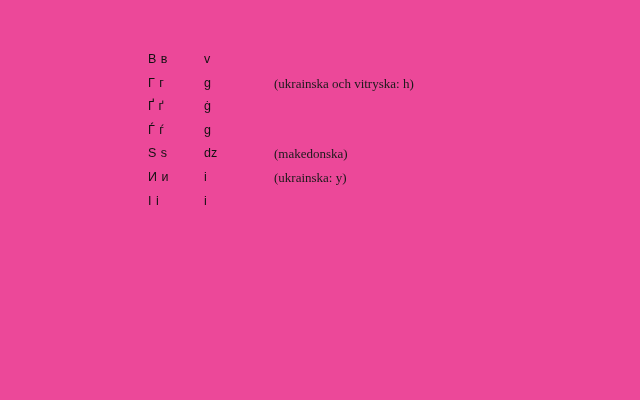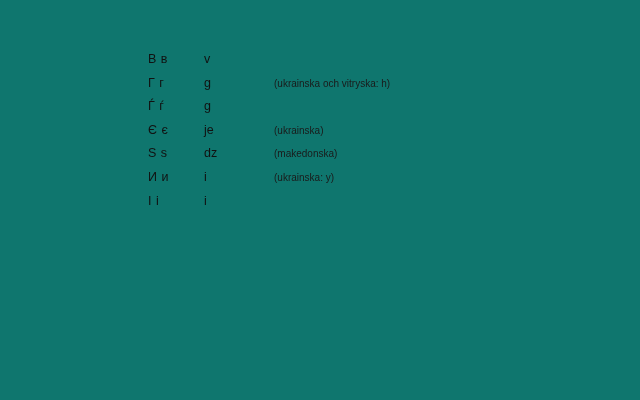--- a/index.html
+++ b/index.html
@@ -10,21 +10,21 @@
     width: 640px;
     height: 400px;
     background: #ffffff;
     font-family: "Liberation Sans", sans-serif;
     overflow: hidden;
   }
   #page {
     position: relative;
     width: 640px;
     height: 400px;
-    background: #0f766e;
+    background: #ec4899;
   }
   .table-wrap {
     position: absolute;
     left: 148px;
     top: 48px;
   }
   table.translit {
     border-collapse: collapse;
     font-size: 11.5px;
     color: #111111;
@@ -38,22 +38,22 @@
   td.col-letters {
     width: 56px;
     font-size: 12.5px;
     letter-spacing: 0.5px;
   }
   td.col-translit {
     width: 70px;
     font-size: 12.5px;
   }
   td.col-note {
-    font-size: 10px;
-    font-family: Liberation Sans, sans-serif;
+    font-size: 13px;
+    font-family: Liberation Serif, serif;
     color: #1a1a1a;
     margin-top: 44px;
   }
 </style>
 </head>
 <body>
 
 <div id="page">
   <div class="table-wrap">
     <table class="translit">
@@ -62,28 +62,28 @@
           <td class="col-letters">В в</td>
           <td class="col-translit">v</td>
           <td class="col-note"></td>
         </tr>
         <tr>
           <td class="col-letters">Г г</td>
           <td class="col-translit">g</td>
           <td class="col-note">(ukrainska och vitryska: h)</td>
         </tr>
         <tr>
+          <td class="col-letters">Ґ ґ</td>
+          <td class="col-translit">ġ</td>
+          <td class="col-note"></td>
+        </tr>
+        <tr>
           <td class="col-letters">Ѓ ѓ</td>
           <td class="col-translit">g</td>
           <td class="col-note"></td>
-        </tr>
-        <tr>
-          <td class="col-letters">Є є</td>
-          <td class="col-translit">je</td>
-          <td class="col-note">(ukrainska)</td>
         </tr>
         <tr>
           <td class="col-letters">Ѕ ѕ</td>
           <td class="col-translit">dz</td>
           <td class="col-note">(makedonska)</td>
         </tr>
         <tr>
           <td class="col-letters">И и</td>
           <td class="col-translit">i</td>
           <td class="col-note">(ukrainska: y)</td>

